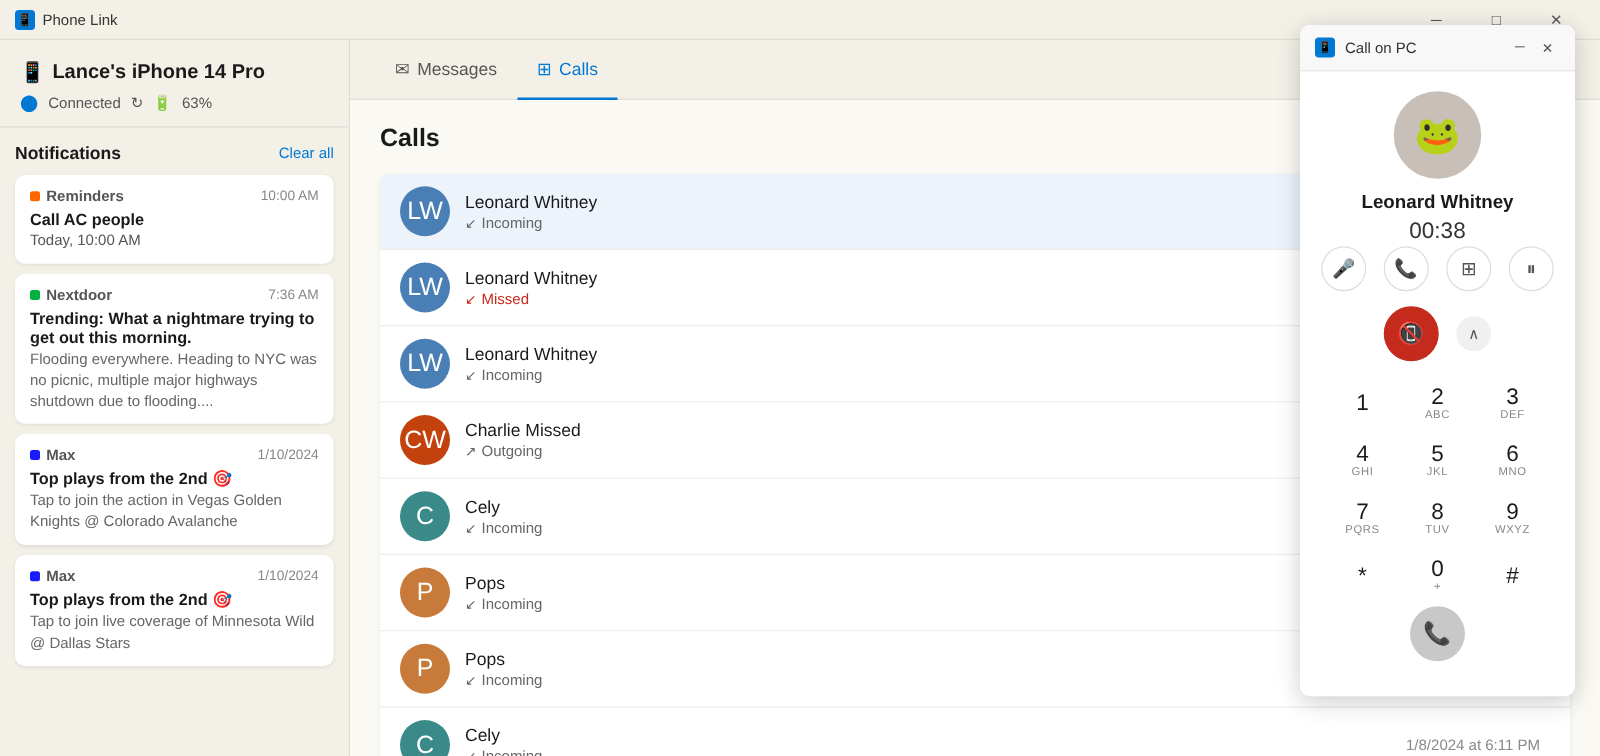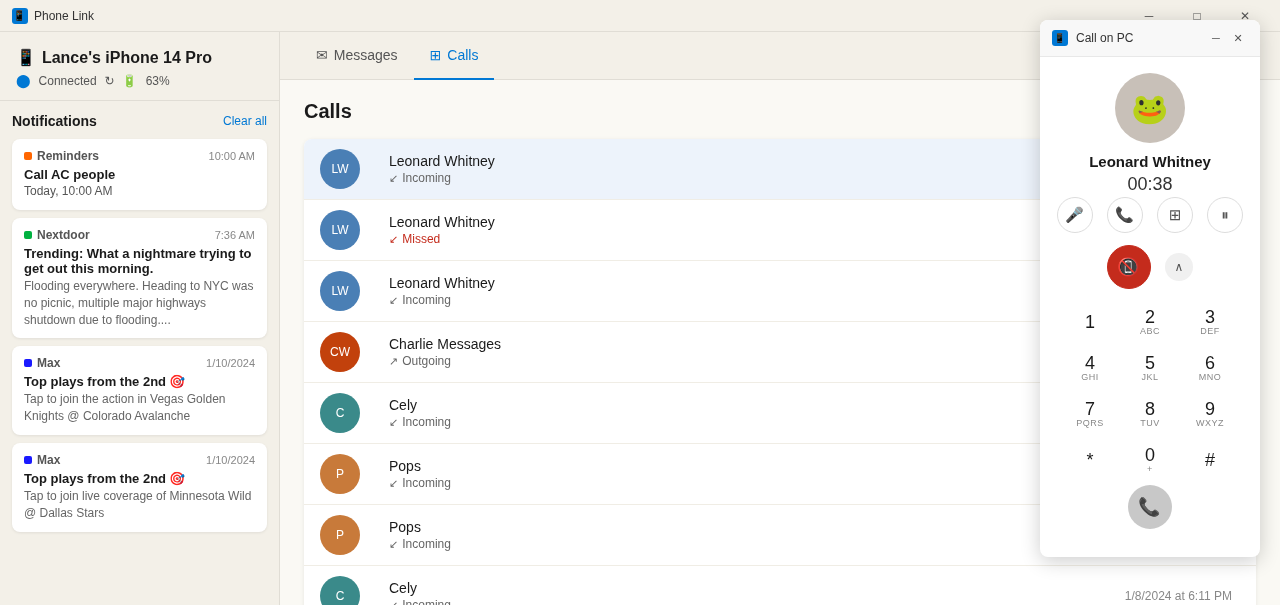--- a/index.html
+++ b/index.html
@@ -248,23 +248,23 @@
     .call-row:last-child { border-bottom: none; }
 
     .call-avatar {
       width: 40px;
       height: 40px;
       border-radius: 50%;
       background: #c8c0b8;
       display: flex;
       align-items: center;
       justify-content: center;
-      font-size: 12px;
+      font-size: 20px;
       color: white;
-      margin-right: 29px;
+      margin-right: 12px;
       flex-shrink: 0;
       overflow: hidden;
     }
 
     .call-info {
       flex: 1;
     }
     .call-name {
       font-size: 14px;
       font-weight: 500;
@@ -662,21 +662,21 @@
       </div>
     </div>
     <span class="call-time">1/11/2024 at 10:44 AM</span>
 
   </div>
           <div class="call-row">
     <div class="call-avatar av-purple">
       CW
     </div>
     <div class="call-info">
-      <div class="call-name">Charlie Messages</div>
+      <div class="call-name">Charlie Missed</div>
       <div class="call-type">
         <span class="type-icon">↗</span>
         Outgoing
       </div>
     </div>
     <span class="call-time">1/11/2024 at 10:32 AM</span>
 
   </div>
           <div class="call-row">
     <div class="call-avatar av-teal">

